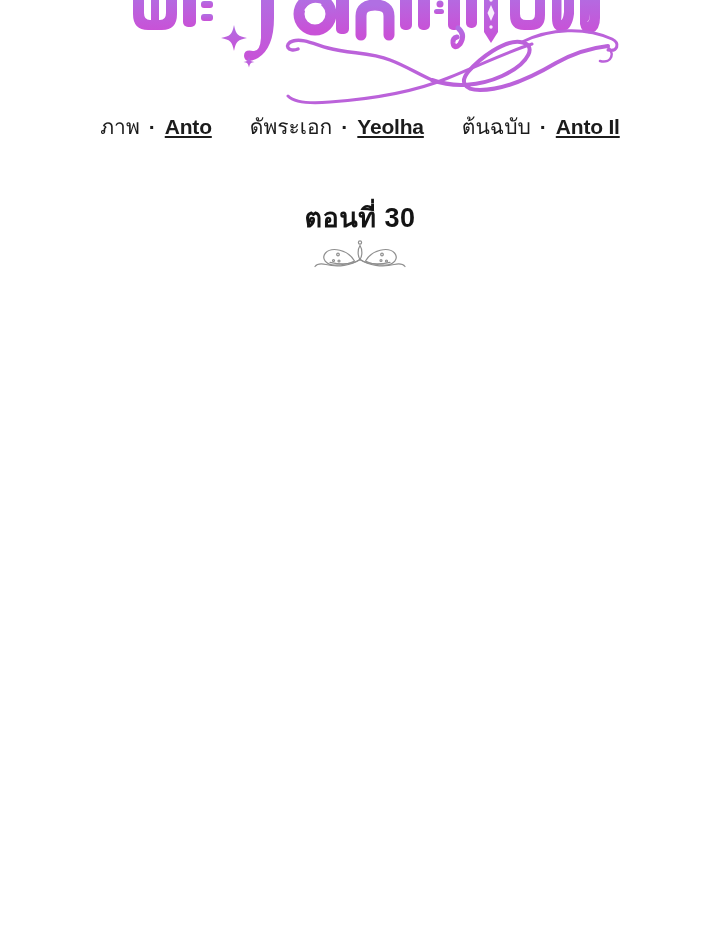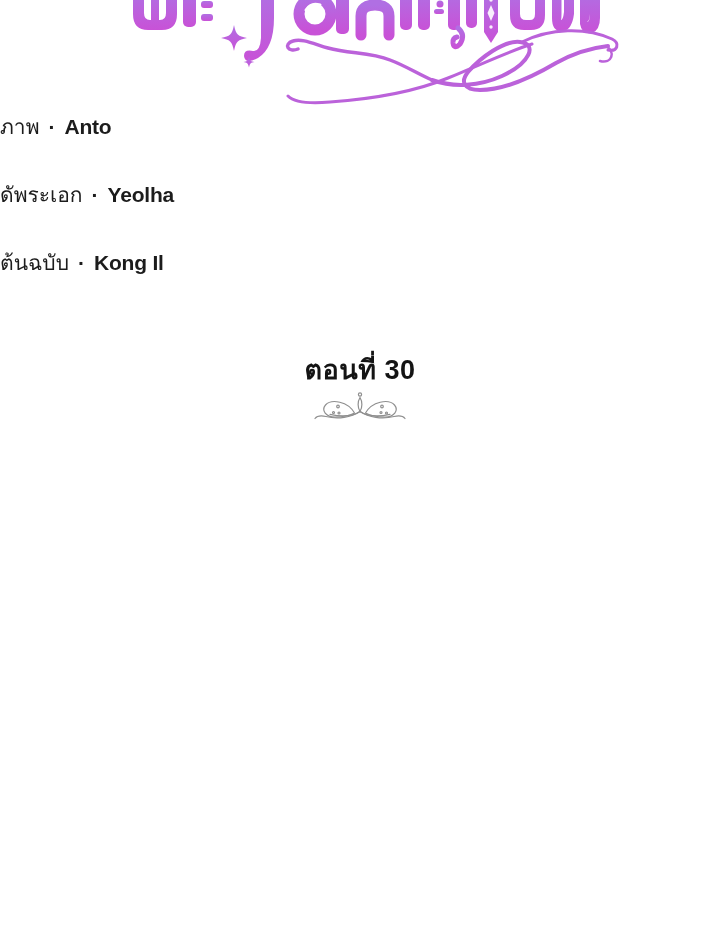--- a/index.html
+++ b/index.html
@@ -19,28 +19,27 @@
     position:absolute;top:0;left:0;width:720px;height:115px;
     display:block;
   }
   .credits{
     padding-top:112px;
     display:flex;justify-content:center;align-items:baseline;
     gap:38px;
     font-size:21px;line-height:30px;
     color:#1c1c1c;
     white-space:nowrap;
-    flex-direction:column;
   }
   .credit-seg{display:flex;align-items:baseline;}
   .credit-role{font-weight:500;}
   .credit-sep{font-weight:600;margin:0 9px;}
-  .credit-name{font-weight:800;letter-spacing:-0.2px;}
+  .credit-name{font-weight:800;letter-spacing:-0.2px;text-decoration:underline;}
   .episode{
-    margin-top:76px;
+    margin-top:60px;
     text-align:center;
     font-size:27px;line-height:32px;
     font-weight:800;
     color:#141414;
     letter-spacing:0.5px;
   }
   .divider-wrap{
     margin-top:4px;
     display:flex;justify-content:center;
   }
@@ -118,21 +117,21 @@
     <span class="credit-name">Anto</span>
   </span>
   <span class="credit-seg">
     <span class="credit-role">ดัพระเอก</span>
     <span class="credit-sep">·</span>
     <span class="credit-name">Yeolha</span>
   </span>
   <span class="credit-seg">
     <span class="credit-role">ต้นฉบับ</span>
     <span class="credit-sep">·</span>
-    <span class="credit-name">Kong Il</span>
+    <span class="credit-name">Anto Il</span>
   </span>
 </div>
 
 <div class="episode">ตอนที่ 30</div>
 
 <div class="divider-wrap">
   <svg width="94" height="32" viewBox="0 0 94 32" xmlns="http://www.w3.org/2000/svg" aria-hidden="true">
     <g fill="none" stroke="var(--ornament,#8f8f8f)" stroke-width="1.2" stroke-linecap="round">
 
       <circle cx="47" cy="4.5" r="1.6"></circle>

